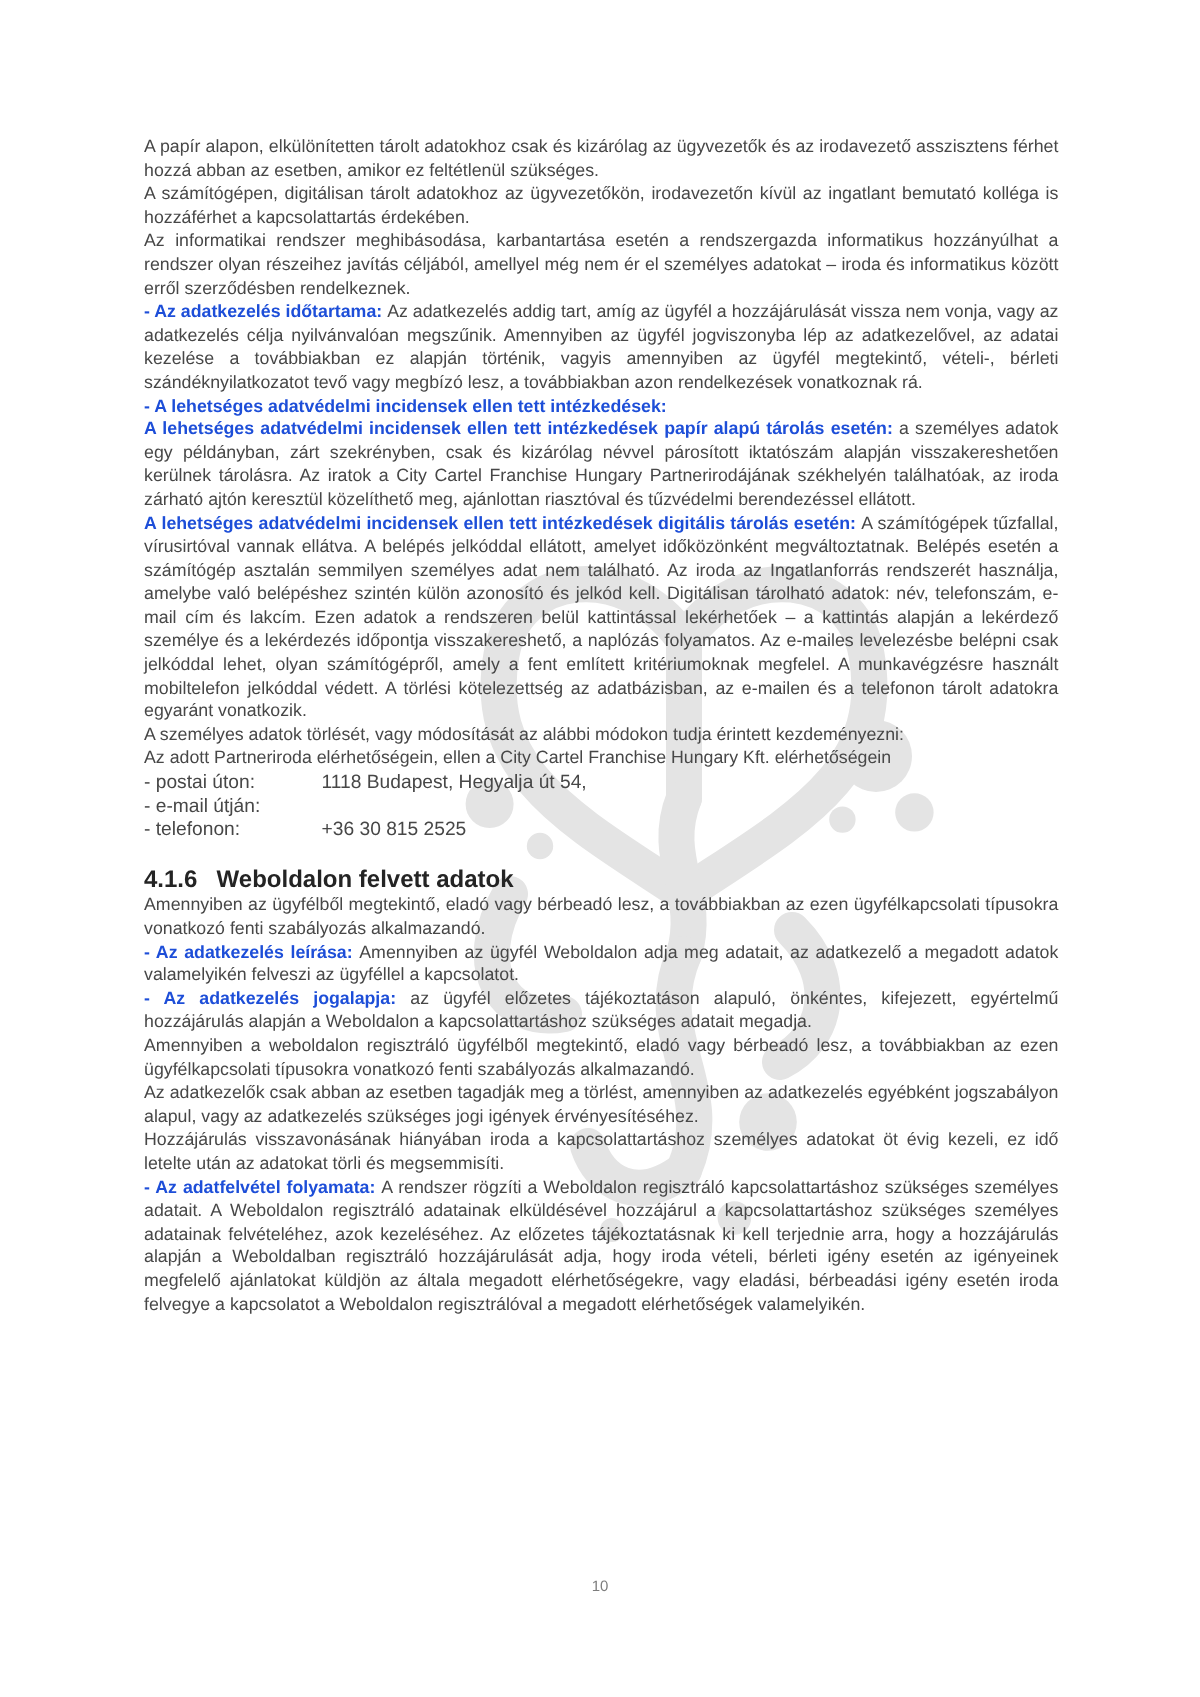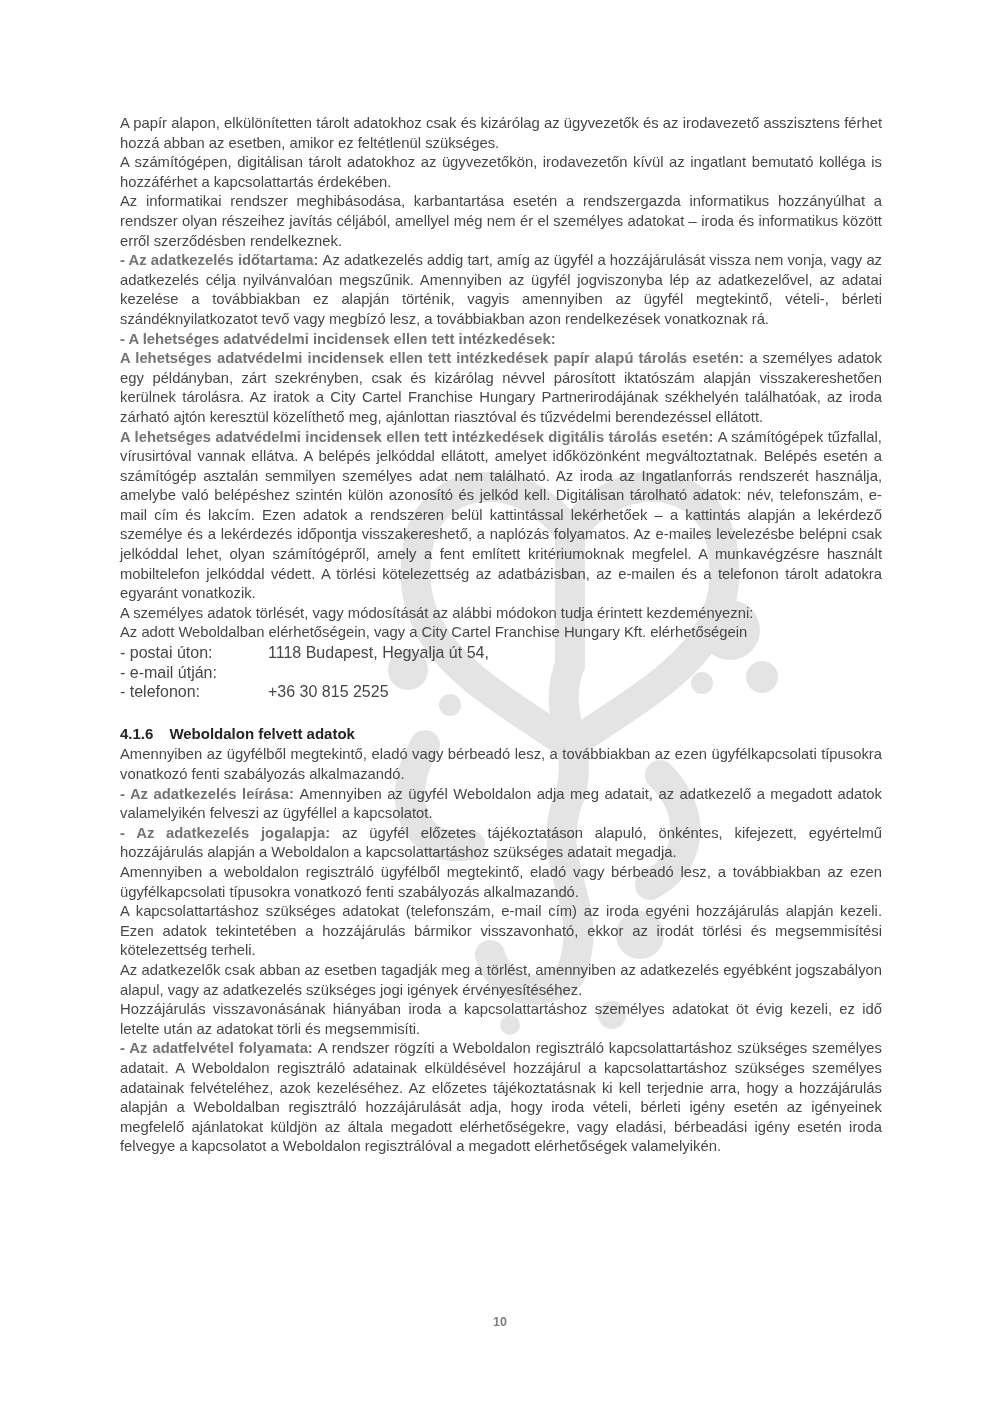--- a/index.html
+++ b/index.html
@@ -35,24 +35,24 @@
     z-index: 1;
   }
   .para {
     font-size: 14.8px;
     line-height: 19.6px;
     text-align: justify;
     color: #474747;
   }
   .para .bold {
     font-weight: bold;
-    color: #737373;
+    color: #1d4ed8;
   }
   .heading {
-    font-size: 15px;
+    font-size: 20px;
     line-height: 19.6px;
     font-weight: bold;
     color: #242424;
     margin-top: 22px;
     margin-bottom: 2px;
     text-align: left;
   }
   .heading .hnum { display: inline-block; margin-right: 16px; }
   .contact-row {
     display: flex;
@@ -64,21 +64,20 @@
   .contact-row .cvalue { flex: 1; }
   .page-number {
     position: absolute;
     left: 0;
     right: 0;
     top: 1315px;
     text-align: center;
     font-size: 12.5px;
     color: #7d7d7d;
     z-index: 1;
-    font-weight: bold;
   }
 </style>
 </head>
 <body>
 
 <div class="page">
 
   <svg class="watermark" viewBox="0 0 480 640" xmlns="http://www.w3.org/2000/svg" aria-hidden="true">
     <g fill="none" stroke="#e4e4e4" stroke-width="30" stroke-linecap="round">
 
@@ -111,37 +110,36 @@
 
   <div class="doc-body">
       <p class="para"><span>A papír alapon, elkülönítetten tárolt adatokhoz csak és kizárólag az ügyvezetők és az irodavezető asszisztens férhet hozzá abban az esetben, amikor ez feltétlenül szükséges.</span></p>
       <p class="para"><span>A számítógépen, digitálisan tárolt adatokhoz az ügyvezetőkön, irodavezetőn kívül az ingatlant bemutató kolléga is hozzáférhet a kapcsolattartás érdekében.</span></p>
       <p class="para"><span>Az informatikai rendszer meghibásodása, karbantartása esetén a rendszergazda informatikus hozzányúlhat a rendszer olyan részeihez javítás céljából, amellyel még nem ér el személyes adatokat – iroda és informatikus között erről szerződésben rendelkeznek.</span></p>
       <p class="para"><span class="bold">- Az adatkezelés időtartama: </span><span>Az adatkezelés addig tart, amíg az ügyfél a hozzájárulását vissza nem vonja, vagy az adatkezelés célja nyilvánvalóan megszűnik. Amennyiben az ügyfél jogviszonyba lép az adatkezelővel, az adatai kezelése a továbbiakban ez alapján történik, vagyis amennyiben az ügyfél megtekintő, vételi-, bérleti szándéknyilatkozatot tevő vagy megbízó lesz, a továbbiakban azon rendelkezések vonatkoznak rá.</span></p>
       <p class="para"><span class="bold">- A lehetséges adatvédelmi incidensek ellen tett intézkedések:</span></p>
       <p class="para"><span class="bold">A lehetséges adatvédelmi incidensek ellen tett intézkedések papír alapú tárolás esetén: </span><span>a személyes adatok egy példányban, zárt szekrényben, csak és kizárólag névvel párosított iktatószám alapján visszakereshetően kerülnek tárolásra. Az iratok a City Cartel Franchise Hungary Partnerirodájának székhelyén találhatóak, az iroda zárható ajtón keresztül közelíthető meg, ajánlottan riasztóval és tűzvédelmi berendezéssel ellátott.</span></p>
       <p class="para"><span class="bold">A lehetséges adatvédelmi incidensek ellen tett intézkedések digitális tárolás esetén: </span><span>A számítógépek tűzfallal, vírusirtóval vannak ellátva. A belépés jelkóddal ellátott, amelyet időközönként megváltoztatnak. Belépés esetén a számítógép asztalán semmilyen személyes adat nem található. Az iroda az Ingatlanforrás rendszerét használja, amelybe való belépéshez szintén külön azonosító és jelkód kell. Digitálisan tárolható adatok: név, telefonszám, e-mail cím és lakcím. Ezen adatok a rendszeren belül kattintással lekérhetőek – a kattintás alapján a lekérdező személye és a lekérdezés időpontja visszakereshető, a naplózás folyamatos. Az e-mailes levelezésbe belépni csak jelkóddal lehet, olyan számítógépről, amely a fent említett kritériumoknak megfelel. A munkavégzésre használt mobiltelefon jelkóddal védett. A törlési kötelezettség az adatbázisban, az e-mailen és a telefonon tárolt adatokra egyaránt vonatkozik.</span></p>
       <p class="para"><span>A személyes adatok törlését, vagy módosítását az alábbi módokon tudja érintett kezdeményezni:</span></p>
-      <p class="para"><span>Az adott Weboldalban elérhetőségein, vagy a City Cartel Franchise Hungary Kft. elérhetőségein</span></p>
+      <p class="para"><span>Az adott Partneriroda elérhetőségein, ellen a City Cartel Franchise Hungary Kft. elérhetőségein</span></p>
       <div class="contact-row">
         <span class="clabel">- postai úton:</span>
         <span class="cvalue">1118 Budapest, Hegyalja út 54,</span>
       </div>
       <div class="contact-row">
         <span class="clabel">- e-mail útján:</span>
       </div>
       <div class="contact-row">
         <span class="clabel">- telefonon:</span>
         <span class="cvalue">+36 30 815 2525</span>
       </div>
       <h2 class="heading"><span class="hnum">4.1.6</span><span>Weboldalon felvett adatok</span></h2>
       <p class="para"><span>Amennyiben az ügyfélből megtekintő, eladó vagy bérbeadó lesz, a továbbiakban az ezen ügyfélkapcsolati típusokra vonatkozó fenti szabályozás alkalmazandó.</span></p>
       <p class="para"><span class="bold">- Az adatkezelés leírása: </span><span>Amennyiben az ügyfél Weboldalon adja meg adatait, az adatkezelő a megadott adatok valamelyikén felveszi az ügyféllel a kapcsolatot.</span></p>
       <p class="para"><span class="bold">- Az adatkezelés jogalapja: </span><span>az ügyfél előzetes tájékoztatáson alapuló, önkéntes, kifejezett, egyértelmű hozzájárulás alapján a Weboldalon a kapcsolattartáshoz szükséges adatait megadja.</span></p>
       <p class="para"><span>Amennyiben a weboldalon regisztráló ügyfélből megtekintő, eladó vagy bérbeadó lesz, a továbbiakban az ezen ügyfélkapcsolati típusokra vonatkozó fenti szabályozás alkalmazandó.</span></p>
-      <p class="para"><span>A kapcsolattartáshoz szükséges adatokat (telefonszám, e-mail cím) az iroda egyéni hozzájárulás alapján kezeli. Ezen adatok tekintetében a hozzájárulás bármikor visszavonható, ekkor az irodát törlési és megsemmisítési kötelezettség terheli.</span></p>
       <p class="para"><span>Az adatkezelők csak abban az esetben tagadják meg a törlést, amennyiben az adatkezelés egyébként jogszabályon alapul, vagy az adatkezelés szükséges jogi igények érvényesítéséhez.</span></p>
       <p class="para"><span>Hozzájárulás visszavonásának hiányában iroda a kapcsolattartáshoz személyes adatokat öt évig kezeli, ez idő letelte után az adatokat törli és megsemmisíti.</span></p>
       <p class="para"><span class="bold">- Az adatfelvétel folyamata: </span><span>A rendszer rögzíti a Weboldalon regisztráló kapcsolattartáshoz szükséges személyes adatait. A Weboldalon regisztráló adatainak elküldésével hozzájárul a kapcsolattartáshoz szükséges személyes adatainak felvételéhez, azok kezeléséhez. Az előzetes tájékoztatásnak ki kell terjednie arra, hogy a hozzájárulás alapján a Weboldalban regisztráló hozzájárulását adja, hogy iroda vételi, bérleti igény esetén az igényeinek megfelelő ajánlatokat küldjön az általa megadott elérhetőségekre, vagy eladási, bérbeadási igény esetén iroda felvegye a kapcsolatot a Weboldalon regisztrálóval a megadott elérhetőségek valamelyikén.</span></p>
     </div>
 
   <div class="page-number">10</div>
 </div>
 
 </body></html>

